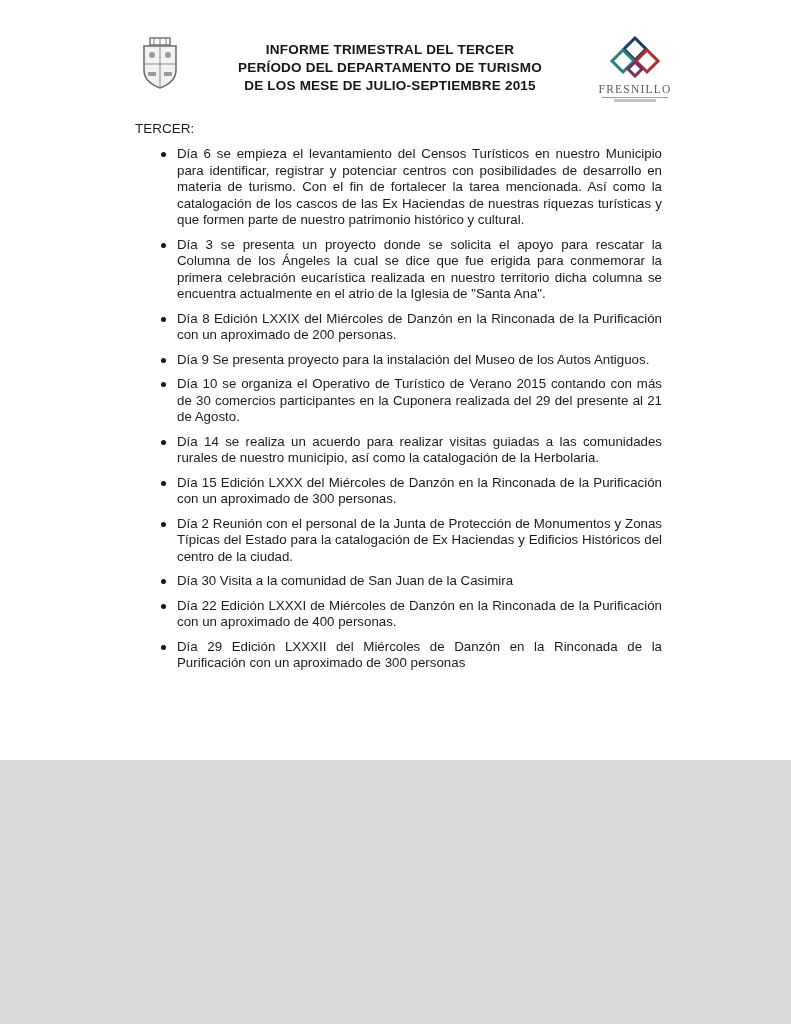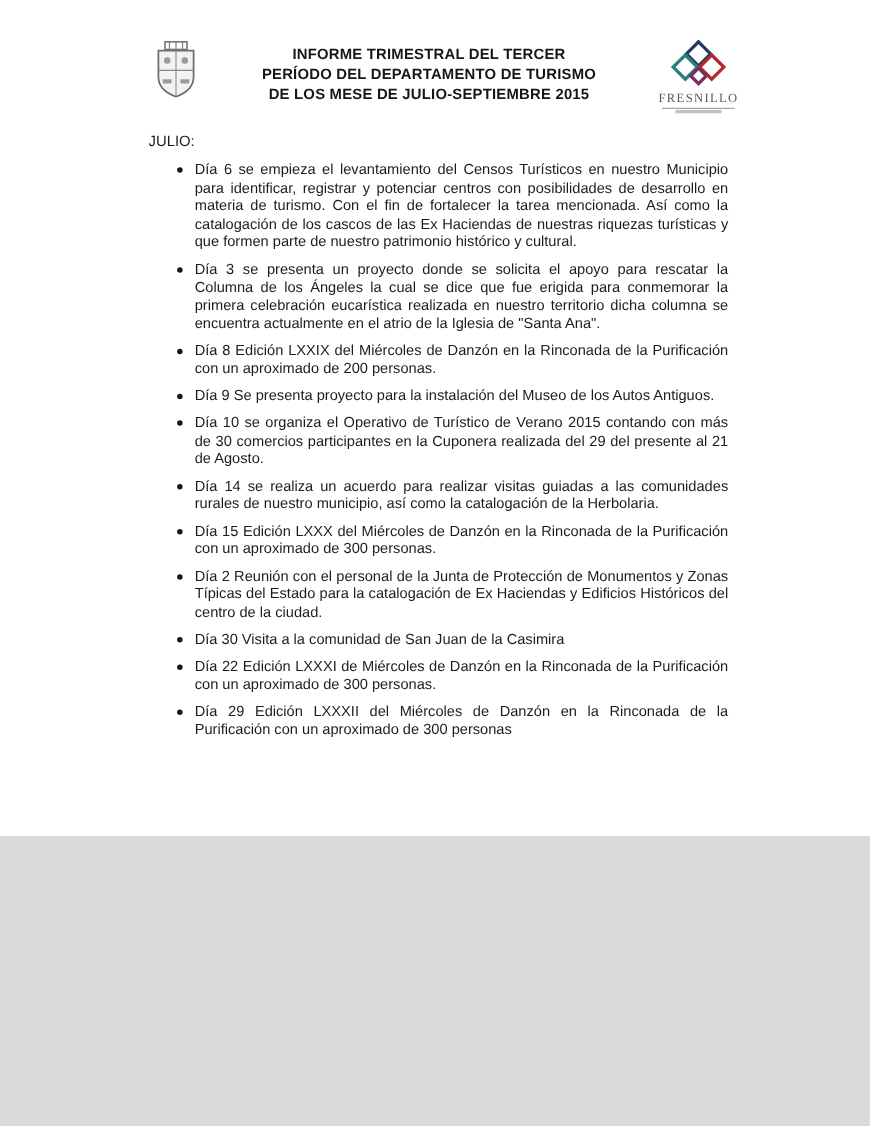--- a/index.html
+++ b/index.html
@@ -98,21 +98,21 @@
       <path d="M39 2 L50 13 L39 24 L28 13 Z" fill="none" stroke="#1f3864" stroke-width="3"></path>
       <path d="M51 14 L62 25 L51 36 L40 25 Z" fill="none" stroke="#b02a30" stroke-width="3"></path>
       <path d="M27 14 L38 25 L27 36 L16 25 Z" fill="none" stroke="#2a7d7d" stroke-width="3"></path>
       <path d="M39 26 L46 33 L39 40 L32 33 Z" fill="none" stroke="#77305c" stroke-width="3"></path>
     </svg>
     <div class="fresnillo-word">FRESNILLO</div>
     <div class="fresnillo-rule"></div>
     <div class="fresnillo-sub"></div>
   </div>
 
-  <div class="month-heading">JULIO:</div>
+  <div class="month-heading">TERCER:</div>
 
   <ul class="bullets">
     <li>
         <span class="dot"></span>
         <span class="btxt">Día 6 se empieza el levantamiento del Censos Turísticos en nuestro Municipio para identificar, registrar y potenciar centros con posibilidades de desarrollo en materia de turismo. Con el fin de fortalecer la tarea mencionada. Así como la catalogación de los cascos de las Ex Haciendas de nuestras riquezas turísticas y que formen parte de nuestro patrimonio histórico y cultural.</span>
       </li>
     <li>
         <span class="dot"></span>
         <span class="btxt">Día 3 se presenta un proyecto donde se solicita el apoyo para rescatar la Columna de los Ángeles la cual se dice que fue erigida para conmemorar la primera celebración eucarística realizada en nuestro territorio dicha columna se encuentra actualmente en el atrio de la Iglesia de "Santa Ana".</span>
       </li>
@@ -139,21 +139,21 @@
     <li>
         <span class="dot"></span>
         <span class="btxt">Día 2 Reunión con el personal de la Junta de Protección de Monumentos y Zonas Típicas del Estado para la catalogación de Ex Haciendas y Edificios Históricos del centro de la ciudad.</span>
       </li>
     <li>
         <span class="dot"></span>
         <span class="btxt">Día 30 Visita a la comunidad de San Juan de la Casimira</span>
       </li>
     <li>
         <span class="dot"></span>
-        <span class="btxt">Día 22 Edición LXXXI de Miércoles de Danzón en la Rinconada de la Purificación con un aproximado de 300 personas.</span>
+        <span class="btxt">Día 22 Edición LXXXI de Miércoles de Danzón en la Rinconada de la Purificación con un aproximado de 400 personas.</span>
       </li>
     <li>
         <span class="dot"></span>
         <span class="btxt">Día 29 Edición LXXXII del Miércoles de Danzón en la Rinconada de la Purificación con un aproximado de 300 personas</span>
       </li>
   </ul>
 
   <div class="footer-logo">
     <svg width="22" height="22" viewBox="0 0 22 22">
       <circle cx="11" cy="11" r="8" fill="none" stroke="#b8b8b8" stroke-width="2"></circle>

